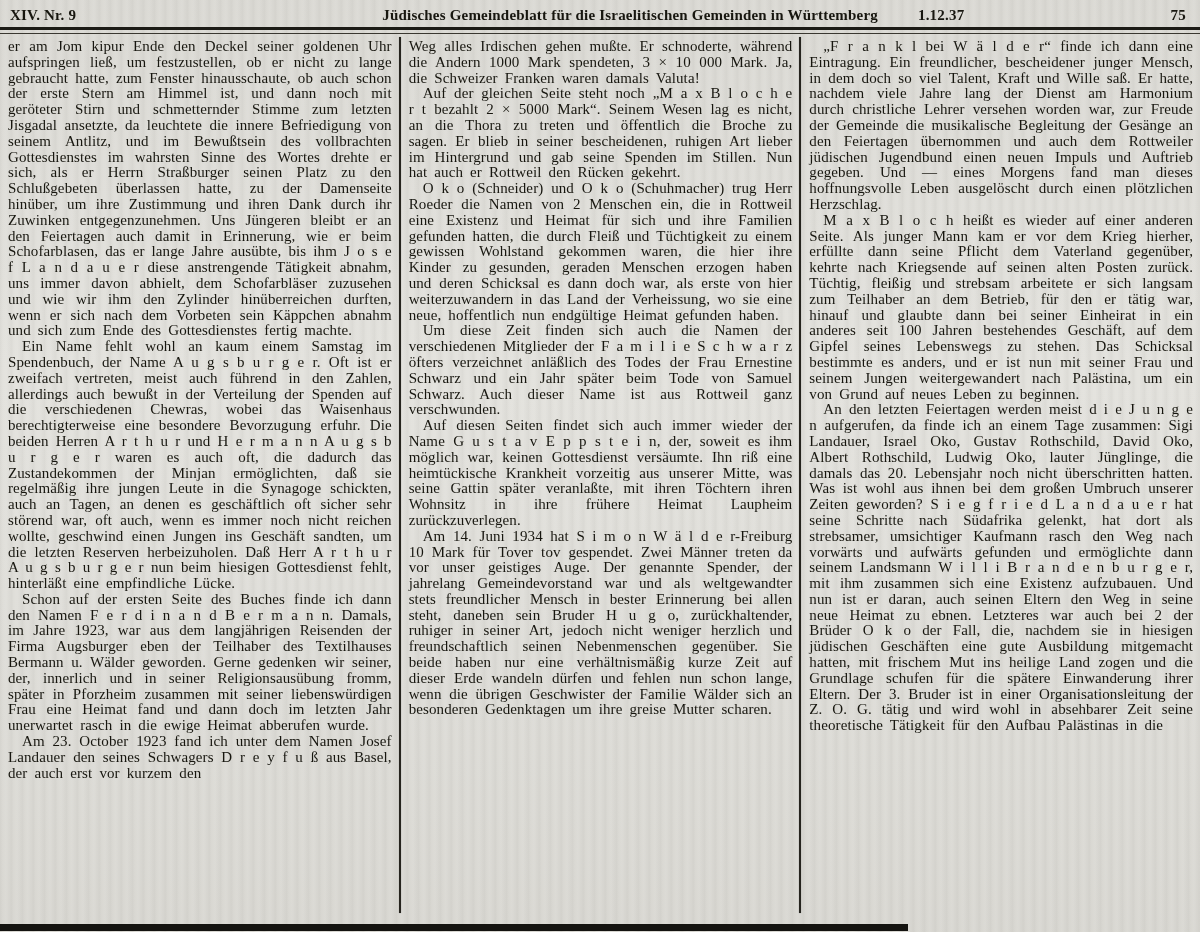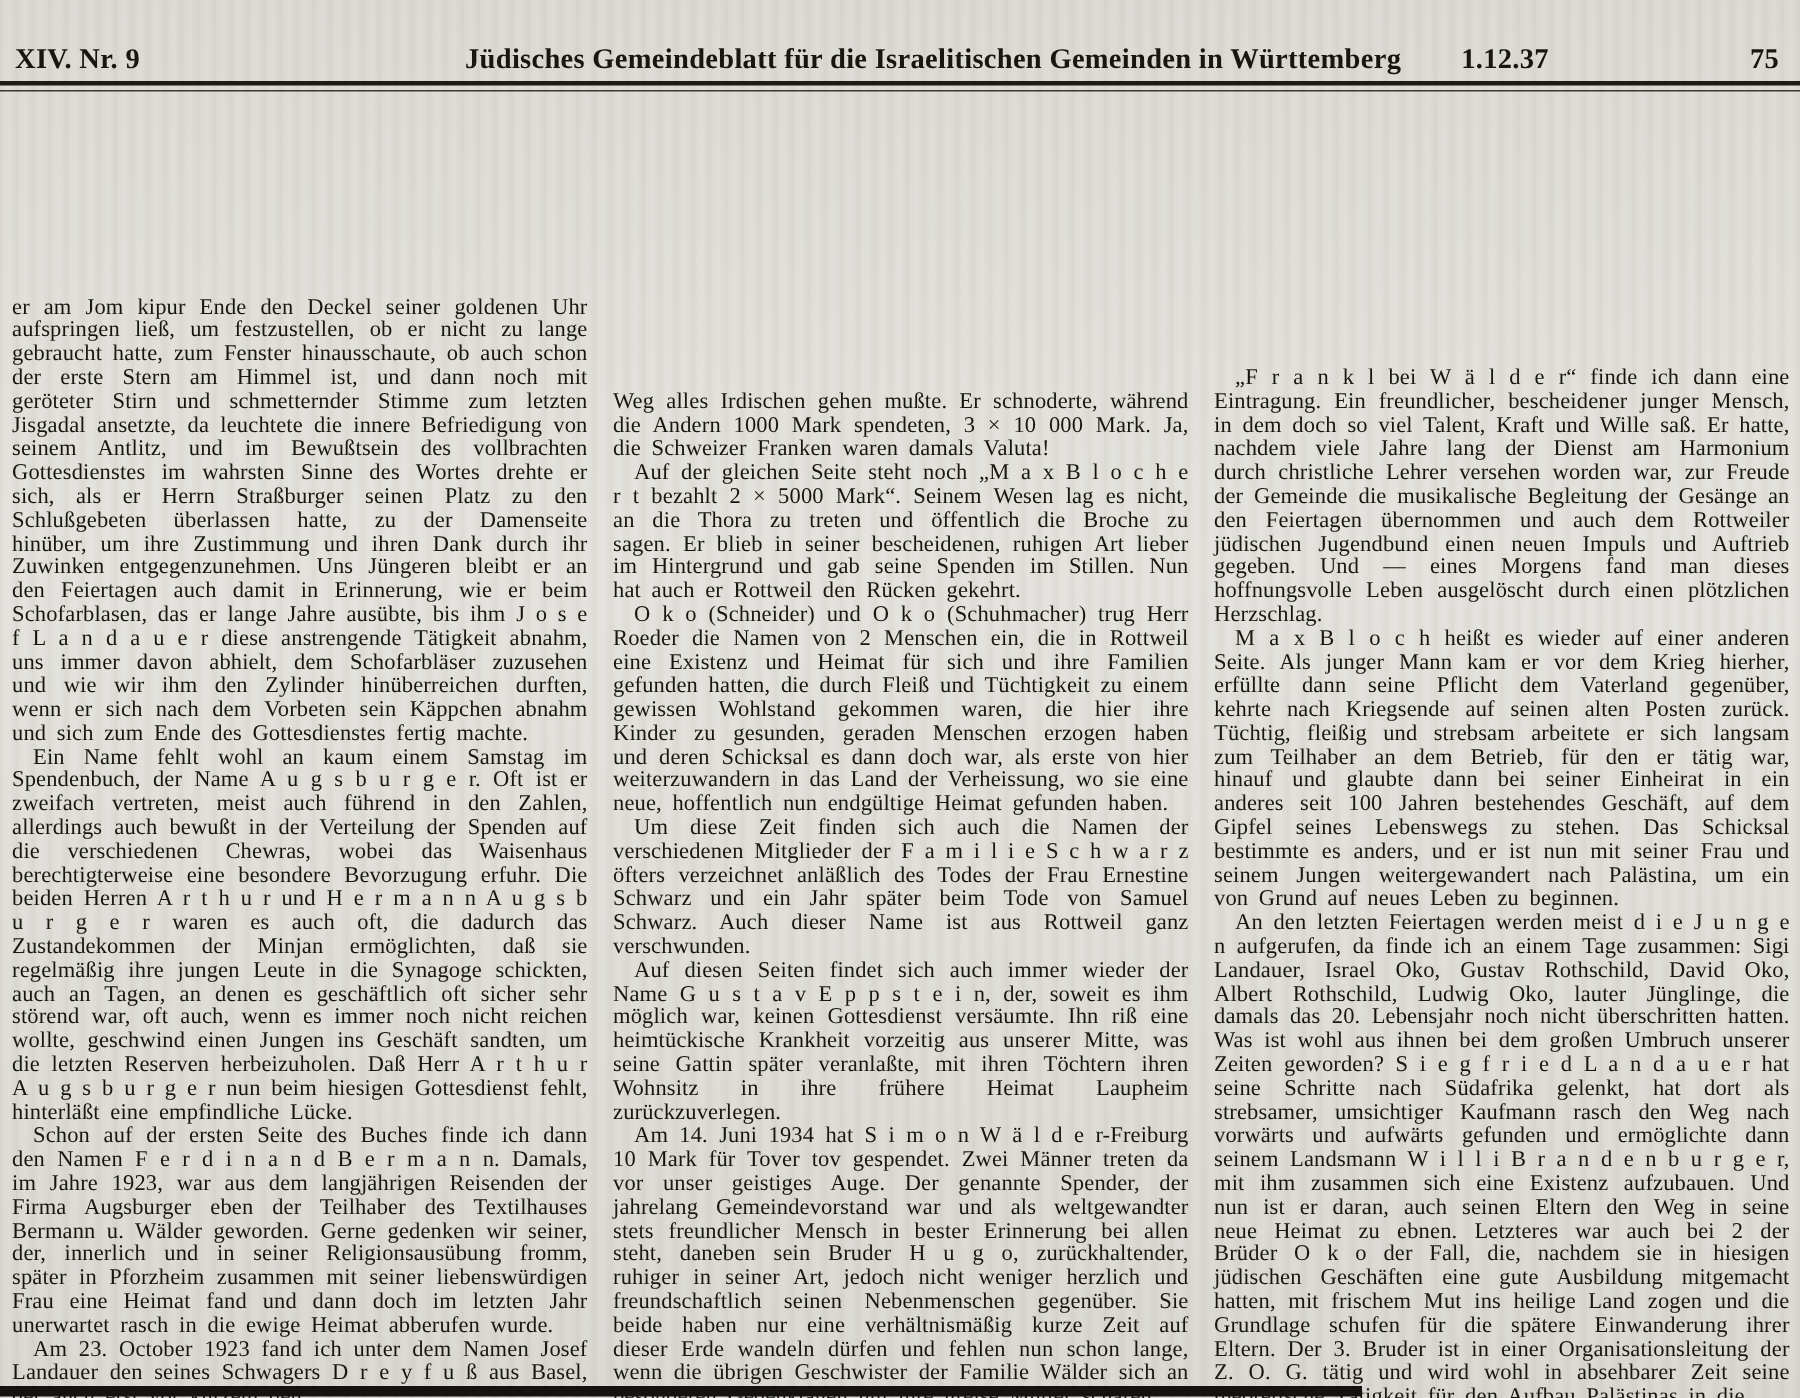--- a/index.html
+++ b/index.html
@@ -20,45 +20,44 @@
         rgba(255,255,255,0.05) 6px, rgba(90,88,82,0.045) 11px),
       linear-gradient(180deg, rgba(120,115,105,0.07), rgba(255,255,255,0.04) 40%, rgba(110,105,95,0.08));
     color: #17160f;
   }
   
   .masthead {
     display: flex;
     align-items: baseline;
     padding: 7px 14px 2px 10px;
     font-weight: bold;
-    font-size: 19px;
+    font-size: 15px;
     letter-spacing: 0.2px;
     white-space: nowrap;
   }
   .masthead .issue { width: 196px; flex: none; }
   .masthead .title-wrap {
     flex: 1;
     display: flex;
     justify-content: center;
     gap: 40px;
     align-items: center;
   }
-  .masthead .pageno { flex: none; margin-left: 30px; margin-top: 22px; }
+  .masthead .pageno { flex: none; margin-left: 30px; }
   .header-rule {
     height: 3px;
     border-top: 3px solid #1c1b16;
     border-bottom: 1px solid #3a3831;
     margin: 1px 0 0 0;
   }
   
   .body-cols {
     display: flex;
     height: 876px;
     padding-top: 3px;
-    align-items: flex-end;
   }
   .col {
     flex: 1 1 0;
     padding: 2px 7px 0 8px;
     text-align: justify;
     font-size: 15px;
     line-height: 15.8px;
     word-spacing: 3.2px;
     letter-spacing: 0.1px;
     overflow: hidden;

